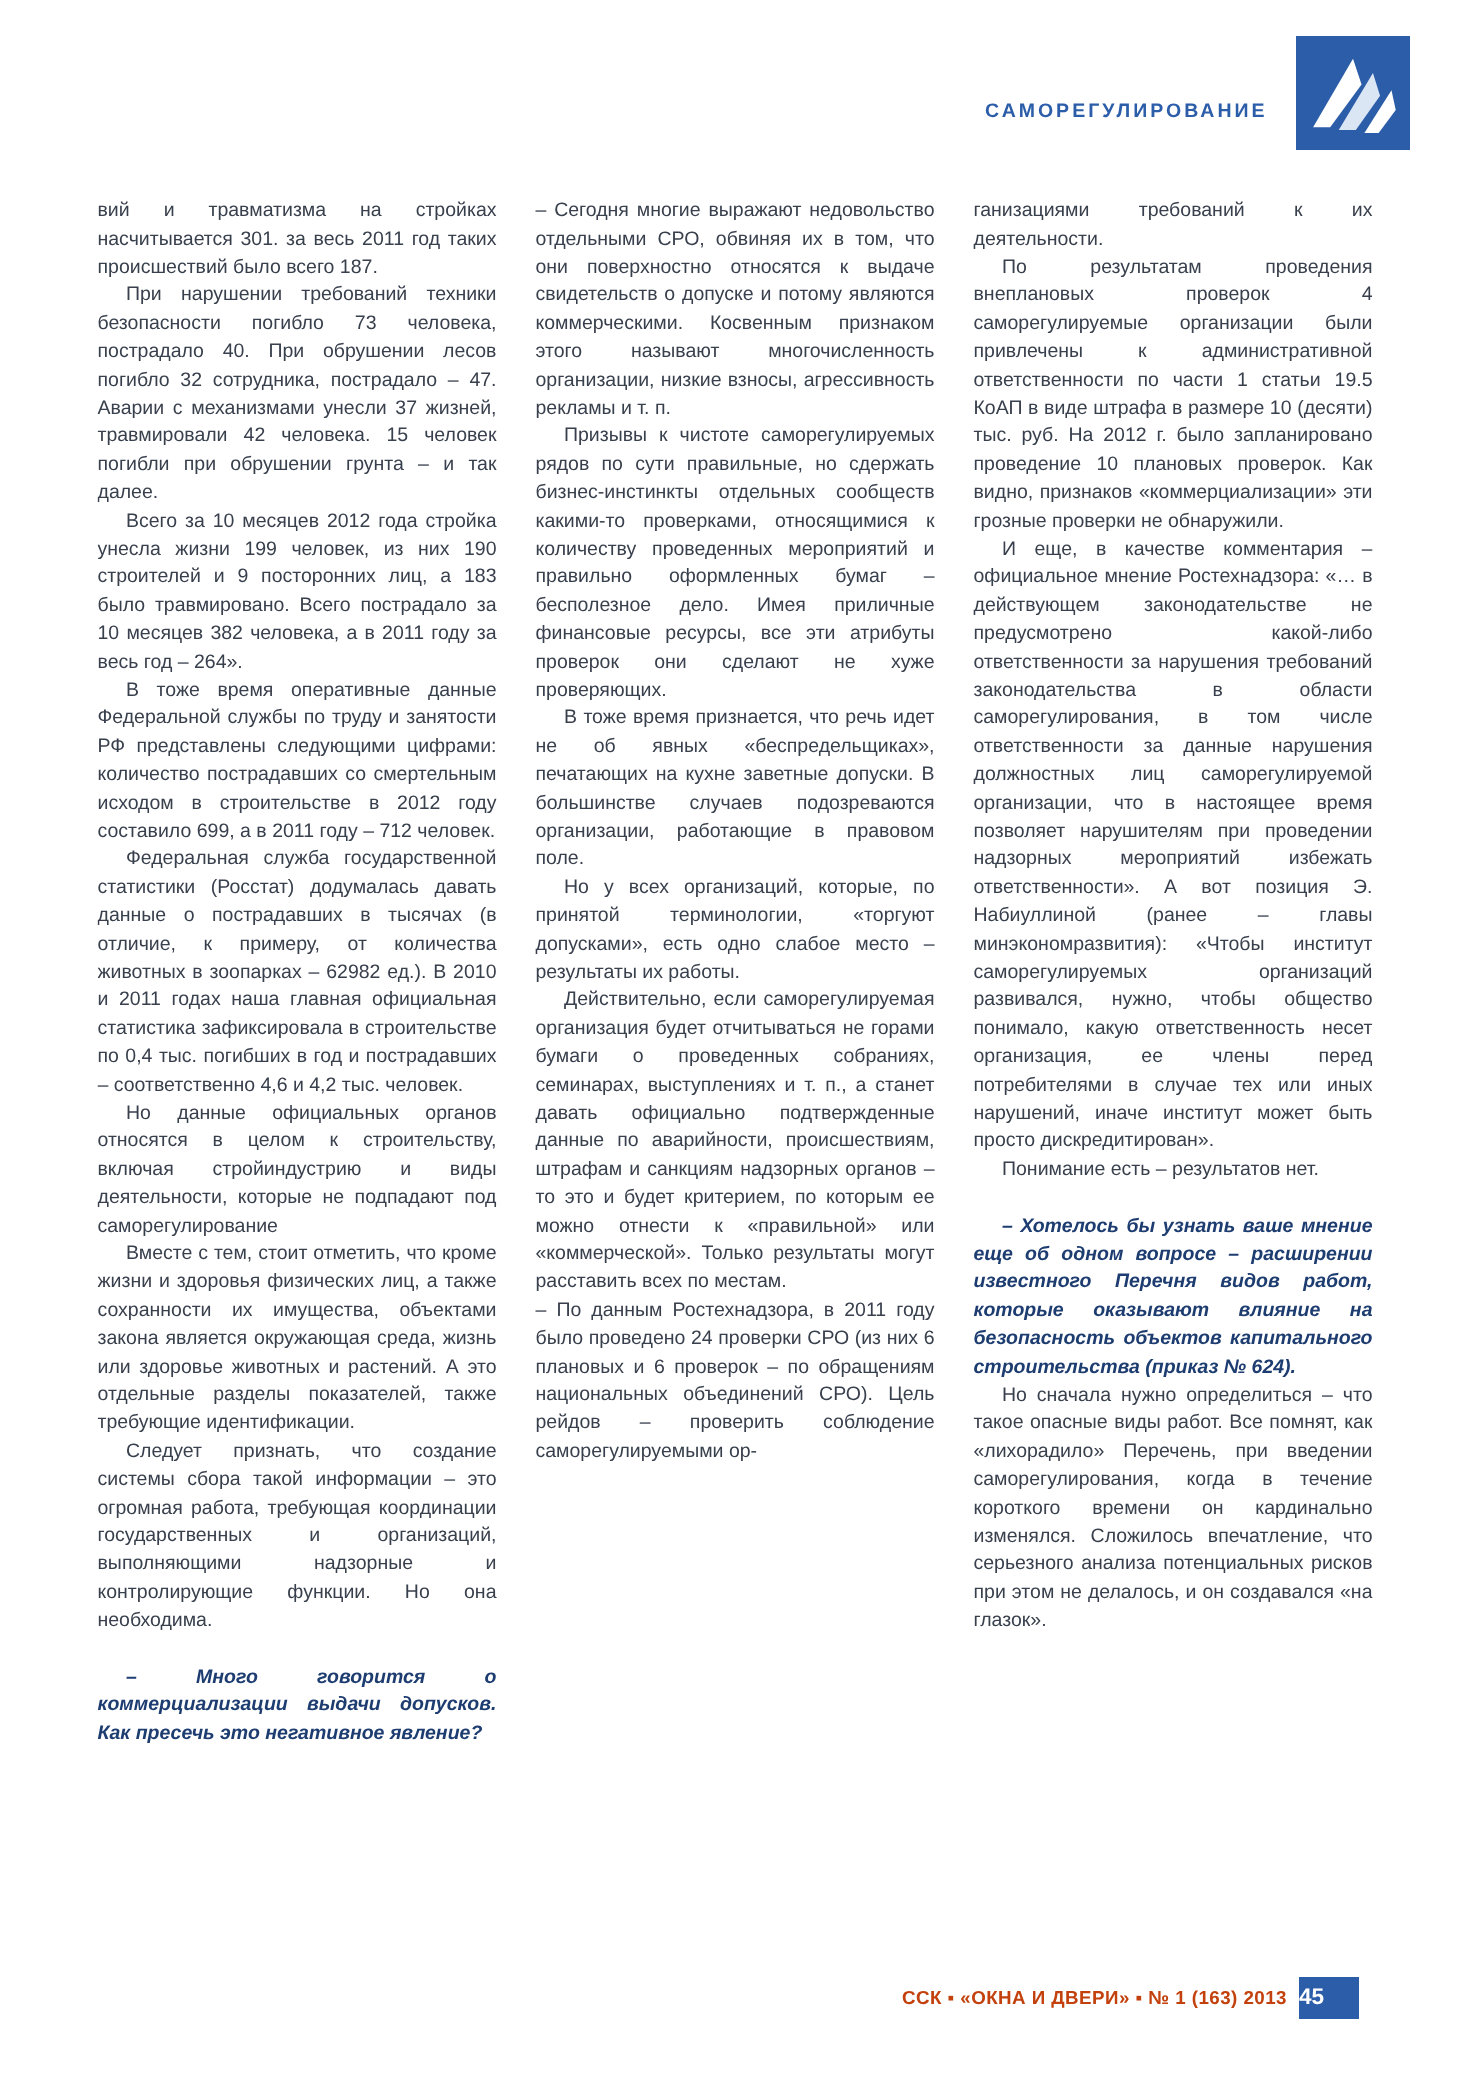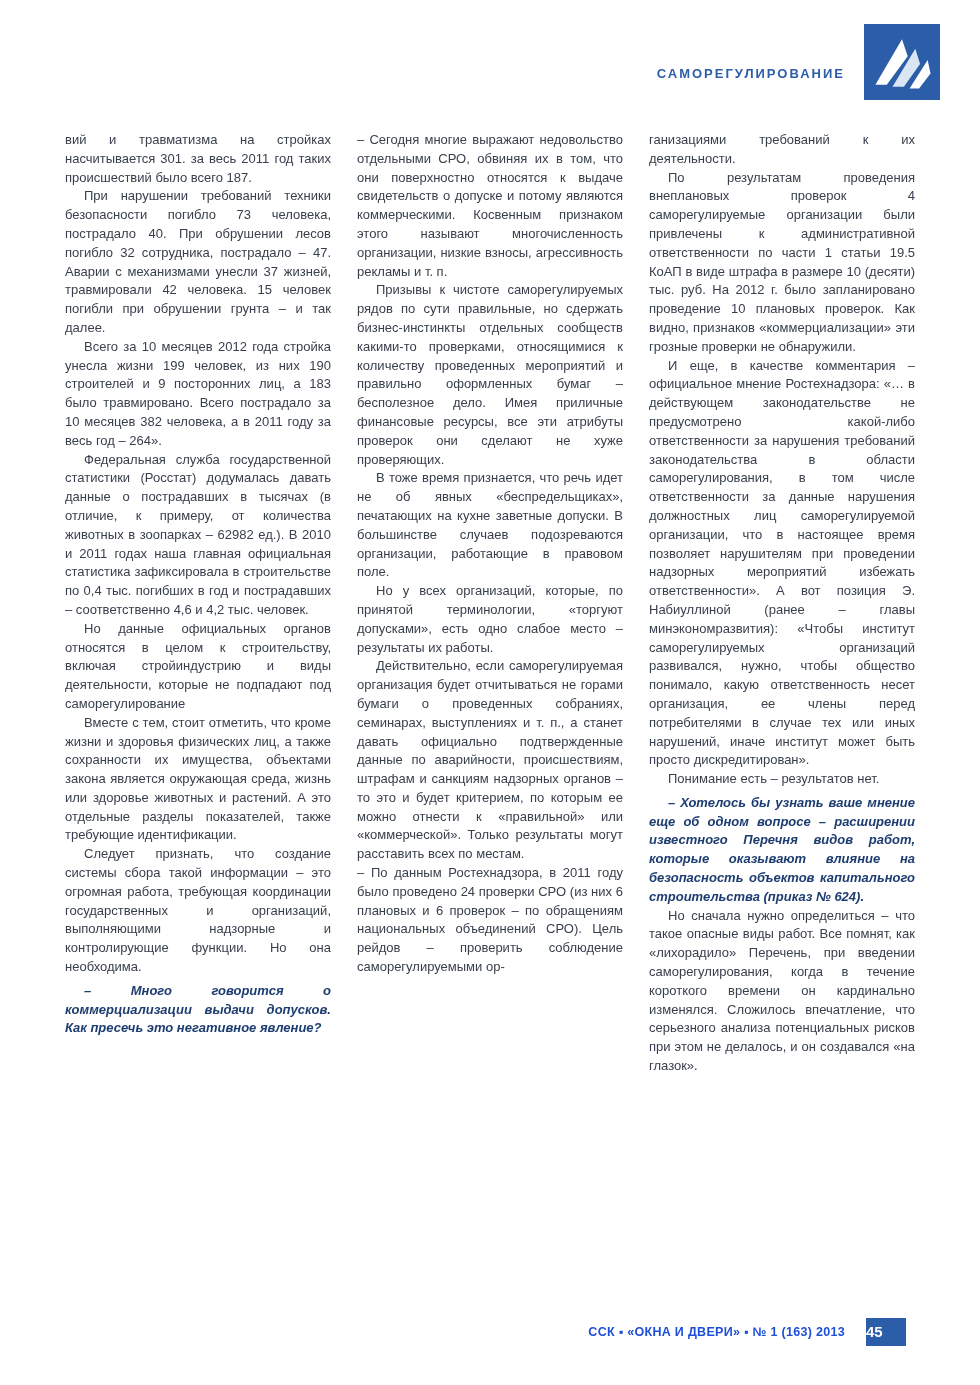--- a/index.html
+++ b/index.html
@@ -64,30 +64,30 @@
     text-align: justify;
     hyphens: auto;
     -webkit-hyphens: auto;
   }
   .col p.indent { text-indent: 19px; }
   .col p.question {
     font-weight: bold;
     font-style: italic;
     color: #1d3c70;
   }
-  .col p.gap { margin-top: 5px; }
+  .col p.gap { margin-top: 19px; }
 
   
   .footer-text {
     position: absolute;
-    right: 135px;
+    right: 122px;
     top: 1325px;
     font-size: 12.5px;
     font-weight: bold;
-    color: #1d4ed8;
+    color: #c2410c;
     letter-spacing: 0.3px;
   }
   .page-num {
     position: absolute;
     right: 74px;
     top: 1318px;
     width: 40px;
     height: 28px;
     background: #2b5da9;
     color: #ffffff;
@@ -111,20 +111,21 @@
       <path d="M30 66 L54 26 L59 42 L42 66 Z" fill="#dbe6f5"></path>
       <path d="M48 68 L67 38 L70 52 L58 68 Z" fill="#ffffff"></path>
     </svg>
   </div>
 
   <div class="columns">
     <div class="col">
         <p>вий и травматизма на стройках насчитывается 301. за весь 2011 год таких происшествий было всего 187.</p>
         <p class="indent">При нарушении требований техники безопасности погибло 73 человека, пострадало 40. При обрушении лесов погибло 32 сотрудника, пострадало – 47. Аварии с механизмами унесли 37 жизней, травмировали 42 человека. 15 человек погибли при обрушении грунта – и так далее.</p>
         <p class="indent">Всего за 10 месяцев 2012 года стройка унесла жизни 199 человек, из них 190 строителей и 9 посторонних лиц, а 183 было травмировано. Всего пострадало за 10 месяцев 382 человека, а в 2011 году за весь год – 264».</p>
+        <p class="indent">В тоже время оперативные данные Федеральной службы по труду и занятости РФ представлены следующими цифрами: количество пострадавших со смертельным исходом в строительстве в 2012 году составило 699, а в 2011 году – 712 человек.</p>
         <p class="indent">Федеральная служба государственной статистики (Росстат) додумалась давать данные о пострадавших в тысячах (в отличие, к примеру, от количества животных в зоопарках – 62982 ед.). В 2010 и 2011 годах наша главная официальная статистика зафиксировала в строительстве по 0,4 тыс. погибших в год и пострадавших – соответственно 4,6 и 4,2 тыс. человек.</p>
         <p class="indent">Но данные официальных органов относятся в целом к строительству, включая стройиндустрию и виды деятельности, которые не подпадают под саморегулирование</p>
         <p class="indent">Вместе с тем, стоит отметить, что кроме жизни и здоровья физических лиц, а также сохранности их имущества, объектами закона является окружающая среда, жизнь или здоровье животных и растений. А это отдельные разделы показателей, также требующие идентификации.</p>
         <p class="indent">Следует признать, что создание системы сбора такой информации – это огромная работа, требующая координации государственных и организаций, выполняющими надзорные и контролирующие функции. Но она необходима.</p>
         <p class="question indent gap">– Много говорится о коммерциализации выдачи допусков. Как пресечь это негативное явление?</p>
       </div>
     <div class="col">
         <p>– Сегодня многие выражают недовольство отдельными СРО, обвиняя их в том, что они поверхностно относятся к выдаче свидетельств о допуске и потому являются коммерческими. Косвенным признаком этого называют многочисленность организации, низкие взносы, агрессивность рекламы и т. п.</p>
         <p class="indent">Призывы к чистоте саморегулируемых рядов по сути правильные, но сдержать бизнес-инстинкты отдельных сообществ какими-то проверками, относящимися к количеству проведенных мероприятий и правильно оформленных бумаг – бесполезное дело. Имея приличные финансовые ресурсы, все эти атрибуты проверок они сделают не хуже проверяющих.</p>
         <p class="indent">В тоже время признается, что речь идет не об явных «беспредельщиках», печатающих на кухне заветные допуски. В большинстве случаев подозреваются организации, работающие в правовом поле.</p>

